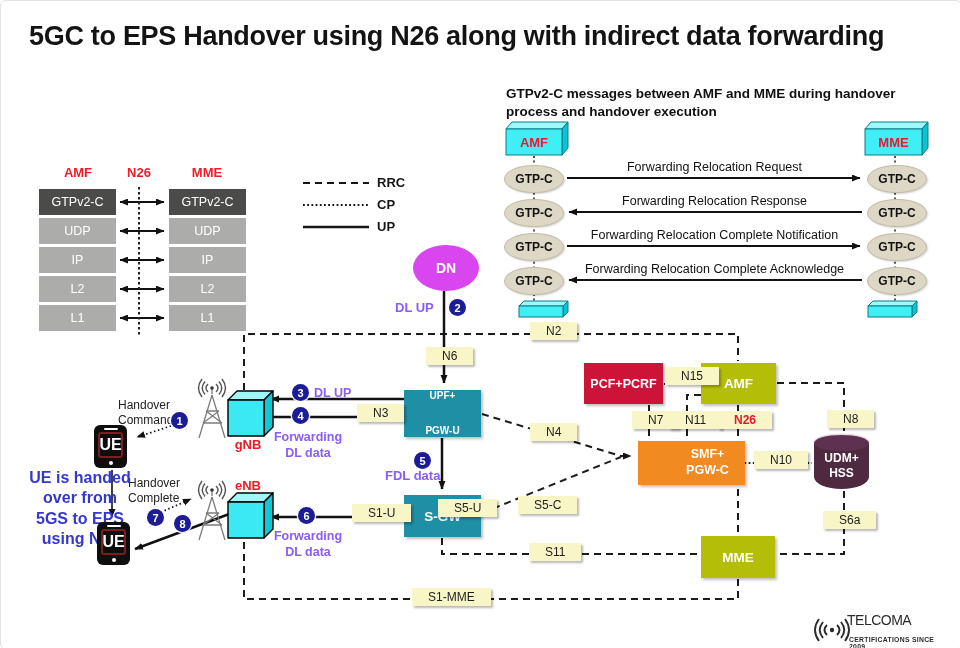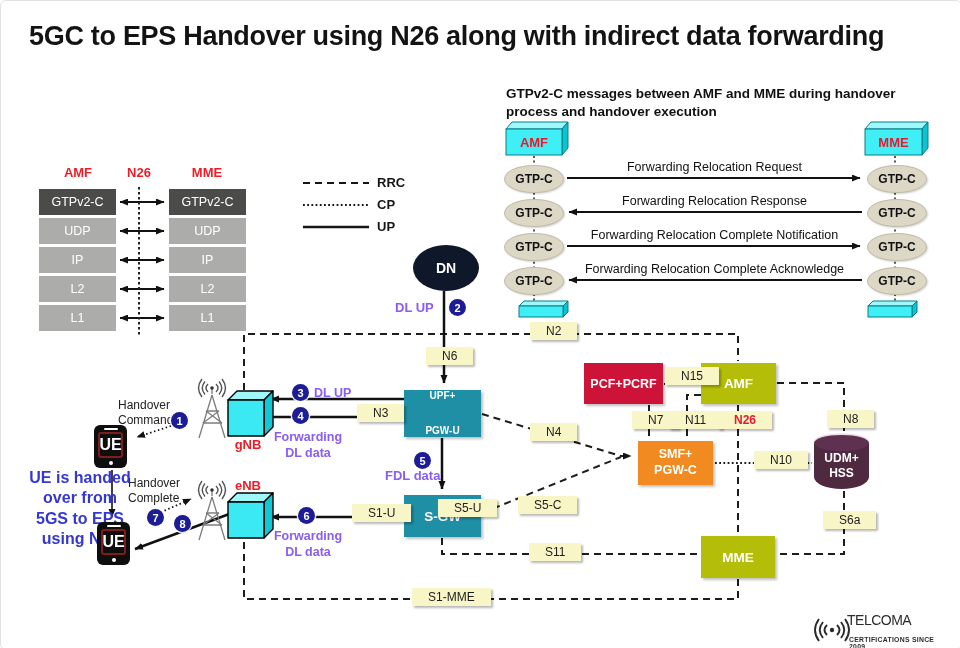--- a/index.html
+++ b/index.html
@@ -27,24 +27,24 @@
   .msg{width:301px;text-align:center;font-size:12.5px;font-weight:500;color:#111;z-index:2;}
   
   .tag{background:#f8f5c6;color:#1d1d1d;font-size:12px;font-weight:500;padding:2px 16px;white-space:nowrap;
        box-shadow:1.5px 1.5px 2px rgba(0,0,0,0.28);z-index:3;}
   .tag-red{color:#e8192c;font-weight:600;}
   
   .node{display:flex;flex-direction:column;align-items:center;justify-content:center;color:#fff;
         font-weight:700;text-align:center;z-index:2;box-shadow:1.5px 1.5px 2.5px rgba(0,0,0,0.25);}
   .teal{background:#1e8fa5;}
   .olive{background:#b4bd08;}
-  .orange{background:#f08a21;}
+  .orange{background:#f08a21;padding-left:32px;}
   .crimson{background:#ce1338;}
   .node span{display:block;line-height:1.25;}
-  #dn{left:412px;top:244px;width:66px;height:46px;border-radius:50%;background:#0f172a;font-size:14px;box-shadow:none;}
+  #dn{left:412px;top:244px;width:66px;height:46px;border-radius:50%;background:#d946ef;font-size:14px;box-shadow:none;}
   .red-lbl{font-size:13px;font-weight:700;color:#ee1c25;text-align:center;z-index:3;}
   
   #udm{left:813px;top:442px;width:55px;height:46px;background:#4f2940;border-radius:0 0 50% 50%/0 0 12px 12px;z-index:2;}
   #udm::before{content:"";position:absolute;top:-8px;left:0;width:55px;height:16px;background:#5e3150;
                border-radius:50%;box-shadow:0 -1.5px 0 0 #ead9e6;}
   #udm .ctext{position:absolute;left:0;top:8px;width:55px;text-align:center;color:#fff;font-weight:700;
               font-size:12px;line-height:1.25;z-index:3;}
   
   .step{width:17px;height:17px;border-radius:50%;background:#1c1c96;color:#fff;font-size:11px;font-weight:700;
         display:flex;align-items:center;justify-content:center;z-index:4;box-shadow:0 0 0 1.5px rgba(255,255,255,0.85);}

